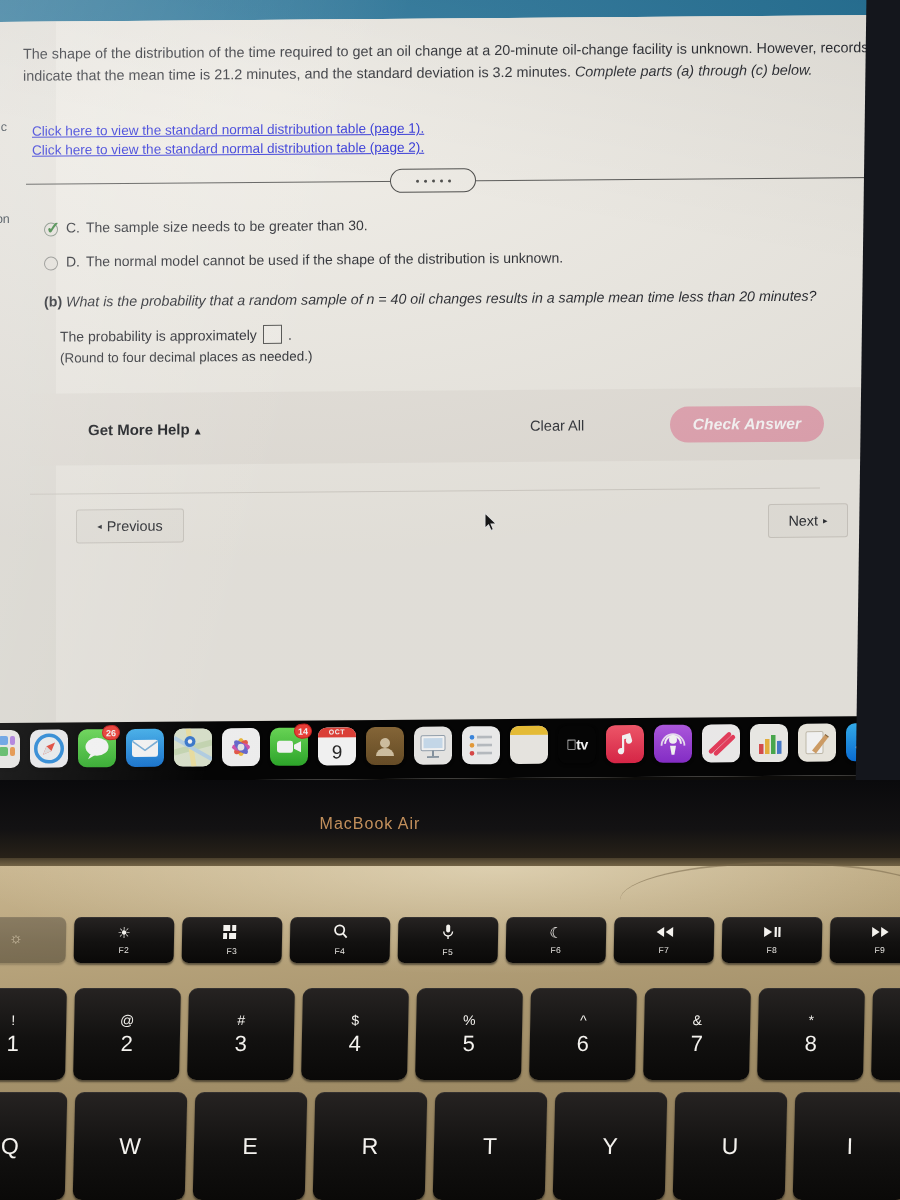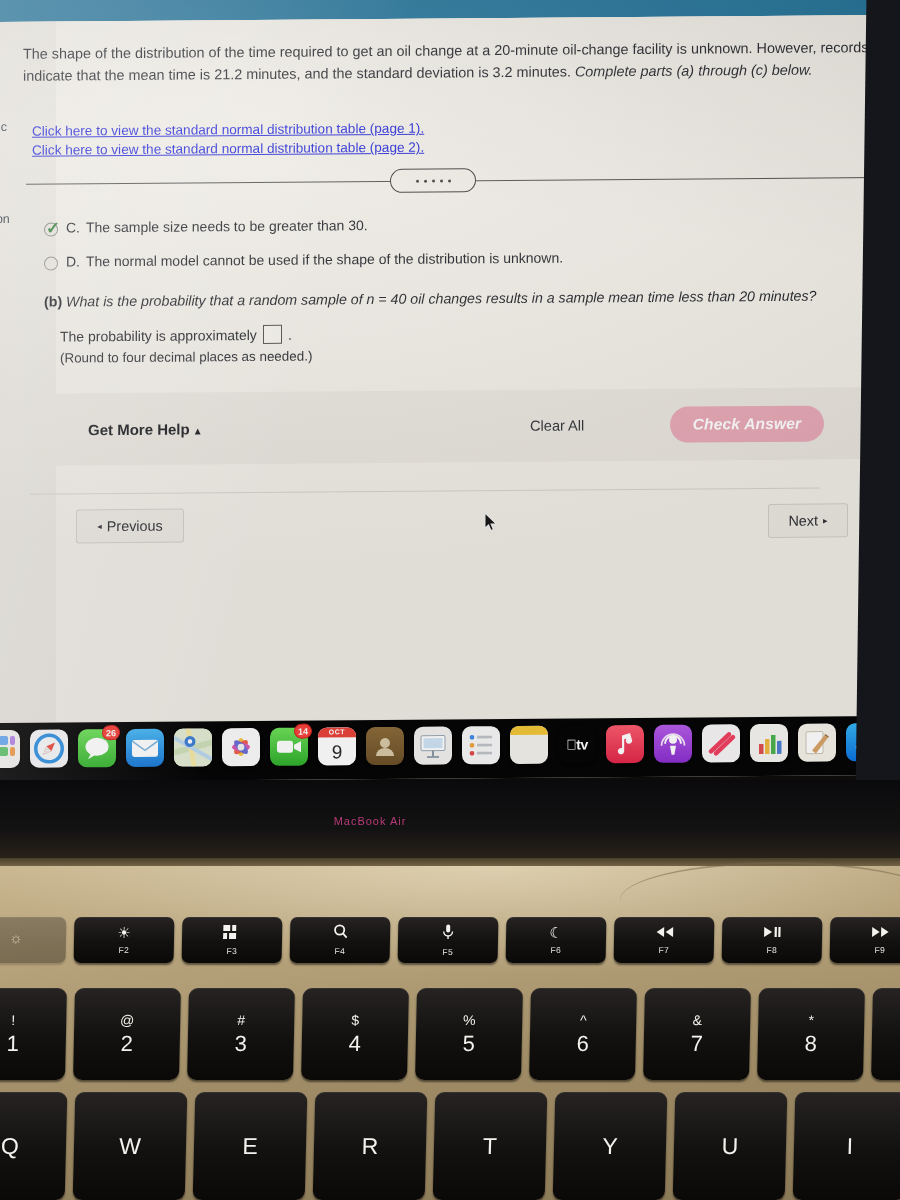--- a/index.html
+++ b/index.html
@@ -161,21 +161,21 @@
     position: absolute; left: 840px; top: 0; width: 60px; height: 790px;
     background: #14161c;
     clip-path: polygon(44% 0%, 100% 0%, 100% 100%, 26% 100%);
   }
   #lid-bottom {
     position: absolute; left: 0; top: 780px; width: 900px; height: 82px;
     background: linear-gradient(180deg,#0a0a0c 0%, #131213 60%, #2b2419 100%);
   }
   #mb-label {
     position: absolute; left: 0; top: 815px; width: 740px; text-align: center;
-    color: #ec4899; font-size: 11px; letter-spacing: 1px; opacity: .75;
+    color: #fdba74; font-size: 16px; letter-spacing: 1px; opacity: .75;
   }
   #hinge {
     position: absolute; left: 0; top: 858px; width: 900px; height: 10px;
     background: linear-gradient(180deg,#4a3f2c,#7d6c4c);
   }
   #deck {
     position: absolute; left: 0; top: 866px; width: 900px; height: 334px;
     background: linear-gradient(175deg,#c9b690 0%, #b8a47c 22%, #9f8c66 60%, #8a7755 100%);
   }
   #deck::before {

